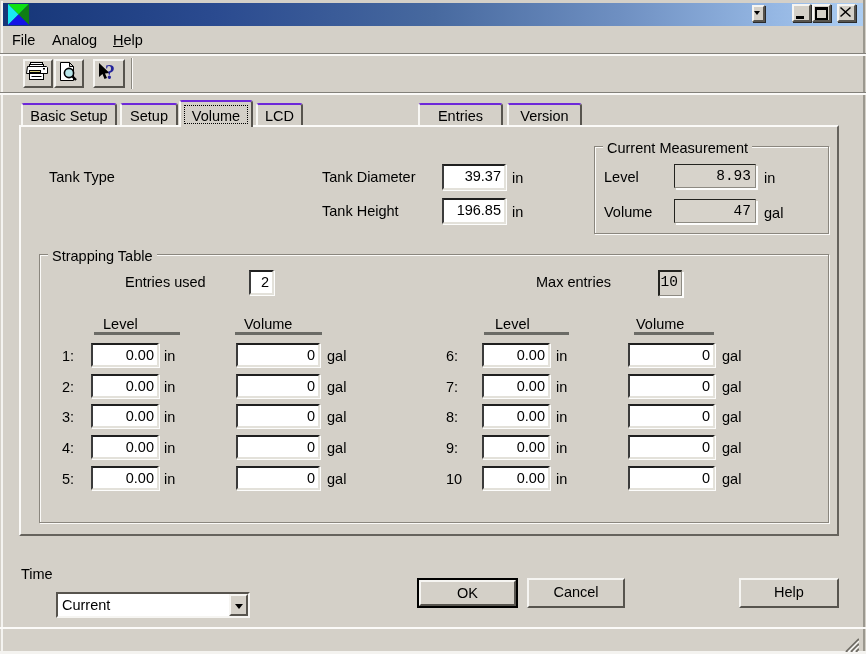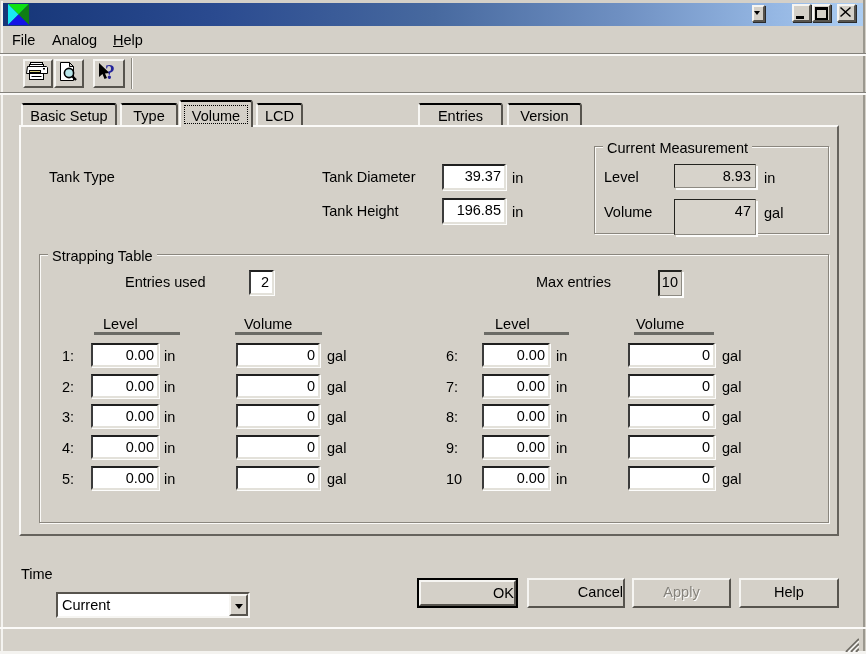--- a/index.html
+++ b/index.html
@@ -19,39 +19,39 @@
   .menuitem{position:absolute;top:32px;font-size:14.5px;color:#000;}
   #menusep1{left:0;top:53px;width:866px;height:1px;background:#82807a;}
   #menusep2{left:0;top:54px;width:866px;height:2px;background:#fbfaf8;}
   
   .toolbtn{position:absolute;top:59px;width:26px;height:25px;background:#d4d0c8;border:2px solid;border-color:#f6f5f2 #57544e #57544e #f6f5f2;}
   #toolsepv1{left:131px;top:58px;width:1px;height:31px;background:#8a877f;}
   #toolsepv2{left:132px;top:58px;width:1px;height:31px;background:#fbfaf8;}
   #toolsep1{left:0;top:92px;width:866px;height:1px;background:#82807a;}
   #toolsep2{left:0;top:93px;width:866px;height:2px;background:#fbfaf8;}
   
-  .tab{position:absolute;top:103px;height:22px;background:#d4d0c8;border-top:2px solid #000000;border-left:2px solid #f8f7f4;border-right:2px solid #57544e;border-radius:3px 3px 0 0;text-align:center;font-size:14.5px;line-height:23px;box-sizing:border-box;}
+  .tab{position:absolute;top:103px;height:22px;background:#d4d0c8;border-top:2px solid #6d28d9;border-left:2px solid #f8f7f4;border-right:2px solid #57544e;border-radius:3px 3px 0 0;text-align:center;font-size:14.5px;line-height:23px;box-sizing:border-box;}
   .tabsel{top:100px;height:27px;z-index:5;line-height:29px;}
   
   #panel{left:19px;top:125px;width:820px;height:411px;background:#d4d0c8;border-top:2px solid #fbfaf8;border-left:2px solid #fbfaf8;border-right:2px solid #66635d;border-bottom:2px solid #66635d;box-sizing:border-box;}
   
   .edit{position:absolute;background:#fff;border:2px solid;border-color:#1f1f1f #e3e1da #e3e1da #3b3b3b;box-shadow:1px 1px 0 #fdfdfc;box-sizing:border-box;font-size:14.5px;text-align:right;z-index:2;}
   .edit span{position:absolute;right:3px;top:2px;}
-  .ro{position:absolute;background:#d7d3cb;border:1px solid #23231f;border-right-color:#8d8a82;border-bottom-color:#8d8a82;box-shadow:2px 2px 0 #fdfdfc;box-sizing:border-box;font-size:14.5px;z-index:2;}
+  .ro{position:absolute;background:#d7d3cb;border:1px solid #23231f;border-right-color:#8d8a82;border-bottom-color:#8d8a82;box-shadow:2px 2px 0 #fdfdfc;box-sizing:border-box;font-size:14.5px;z-index:2;font-family:Liberation Mono, monospace;}
   .ro span{position:absolute;right:4px;top:3px;}
   .combo{position:absolute;background:#fff;border:2px solid;border-color:#57544e #f6f5f2 #f6f5f2 #57544e;box-sizing:border-box;z-index:2;}
   .combo .ctxt{position:absolute;left:4px;top:2px;font-size:14.5px;}
   .cbtn{position:absolute;right:0;top:0;background:#d4d0c8;border:2px solid;border-color:#f6f5f2 #57544e #57544e #f6f5f2;box-sizing:border-box;}
   .arr{position:absolute;width:0;height:0;border:4px solid transparent;border-top:5px solid #000;}
   .grp{position:absolute;border:1px solid #8a867e;box-shadow:1px 1px 0 #fbfaf8, inset 1px 1px 0 #fbfaf8;}
   .grplabel{position:absolute;background:#d4d0c8;padding:0 4px;font-size:14.5px;line-height:15px;z-index:2;}
   .hdrbar{position:absolute;height:3px;background:#6b6b66;z-index:2;}
   .btn{position:absolute;top:578px;height:30px;background:#d4d0c8;border:2px solid;border-color:#f6f5f2 #57544e #57544e #f6f5f2;box-sizing:border-box;text-align:center;font-size:14.5px;line-height:25px;}
   #btnok{border:2px solid #000;}
-  #btnok .inner{position:absolute;left:0;top:0;right:0;bottom:0;border:2px solid;border-color:#f6f5f2 #57544e #57544e #f6f5f2;line-height:22px;text-align:right;}
+  #btnok .inner{position:absolute;left:0;top:0;right:0;bottom:0;border:2px solid;border-color:#f6f5f2 #57544e #57544e #f6f5f2;line-height:22px;}
   
   #statustop{left:0;top:627px;width:866px;height:2px;background:#fbfaf8;}
   #statusfield{left:4px;top:630px;width:832px;height:21px;border:1px solid;border-color:#8a867e #fbfaf8 #fbfaf8 #8a867e;box-sizing:border-box;font-size:14.5px;line-height:19px;padding-left:4px;}
 </style>
 </head>
 <body>
 <div id="win">
   <div class="abs" id="edgeL"></div>
   <div class="abs" id="edgeR"></div>
   <div class="abs" id="edgeB"></div>
@@ -109,21 +109,21 @@
       <path d="M4,2 L4,16 L7.5,13 L9.5,18 L12,17 L10,12.4 L14.5,12 Z" fill="#000"></path>
       <text x="10" y="18" font-family="Liberation Serif" font-weight="bold" font-size="20" fill="#24249a">?</text>
     </svg>
   </div>
   <div class="abs" id="toolsepv1"></div>
   <div class="abs" id="toolsepv2"></div>
   <div class="abs" id="toolsep1"></div>
   <div class="abs" id="toolsep2"></div>
 
   <div class="tab" style="left:21px;width:96px;">Basic Setup</div>
-  <div class="tab" style="left:120px;width:58px;">Type</div>
+  <div class="tab" style="left:120px;width:58px;">Setup</div>
   <div class="tab tabsel" style="left:179px;width:74px;">Volume<div style="position:absolute;left:3px;right:3px;top:3px;bottom:3px;border:1px dotted #000;"></div></div>
   <div class="tab" style="left:256px;width:47px;">LCD</div>
   <div class="tab" style="left:418px;width:85px;">Entries</div>
   <div class="tab" style="left:507px;width:75px;">Version</div>
 
   <div class="abs" id="panel"></div>
 
   <div class="abs t13" style="left:49px;top:170px;">Tank Type</div>
   <div class="abs t13" style="left:322px;top:170px;">Tank Diameter</div>
   <div class="edit" style="left:442px;top:164px;width:64px;height:26px;">
@@ -137,21 +137,21 @@
   <div class="abs t13" style="left:512px;top:205px;">in</div>
 
   <div class="grp" style="left:594px;top:146px;width:233px;height:86px;"></div>
   <div class="grplabel" style="left:603px;top:141px;">Current Measurement</div>
   <div class="abs t13" style="left:604px;top:170px;">Level</div>
   <div class="ro" style="left:674px;top:164px;width:82px;height:24px;">
       <span>8.93</span>
     </div>
   <div class="abs t13" style="left:764px;top:171px;">in</div>
   <div class="abs t13" style="left:604px;top:205px;">Volume</div>
-  <div class="ro" style="left:674px;top:199px;width:82px;height:36px;">
+  <div class="ro" style="left:674px;top:199px;width:82px;height:24px;">
       <span>47</span>
     </div>
   <div class="abs t13" style="left:764px;top:206px;">gal</div>
 
   <div class="grp" style="left:39px;top:254px;width:788px;height:267px;"></div>
   <div class="grplabel" style="left:48px;top:249px;">Strapping Table</div>
   <div class="abs t13" style="left:125px;top:275px;">Entries used</div>
   <div class="edit" style="left:249px;top:270px;width:25px;height:25px;">
       <span>2</span>
     </div>
@@ -266,22 +266,21 @@
   <div class="combo" style="left:56px;top:592px;width:194px;height:26px;">
     <div class="ctxt" style="top:3px;">Current</div>
     <div class="cbtn" style="width:19px;height:22px;">
         <div class="arr" style="left:4px;top:8px;"></div>
       </div>
   </div>
 
   <div class="btn" id="btnok" style="left:417px;width:101px;">
       <div class="inner">OK</div>
     </div>
-  <div class="btn" style="left:527px;width:98px;text-align:right;">Cancel</div>
-  <div class="btn" style="left:632px;width:99px;color:#86837c;text-shadow:1px 1px 0 #fff;">Apply</div>
+  <div class="btn" style="left:527px;width:98px;">Cancel</div>
   <div class="btn" style="left:739px;width:100px;">Help</div>
 
   <div class="abs" id="statustop"></div>
   <svg class="abs" style="left:843px;top:636px;" width="16" height="16" viewBox="0 0 16 16">
     <g stroke="#6e6b64" stroke-width="2">
       <line x1="3" y1="16" x2="16" y2="3"></line>
       <line x1="8" y1="16" x2="16" y2="8"></line>
       <line x1="13" y1="16" x2="16" y2="13"></line>
     </g>
     <g stroke="#fcfbf9" stroke-width="1.2">

